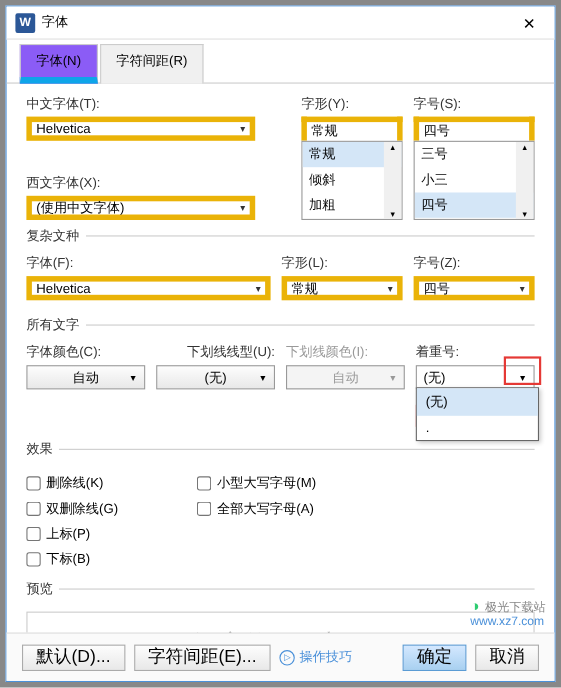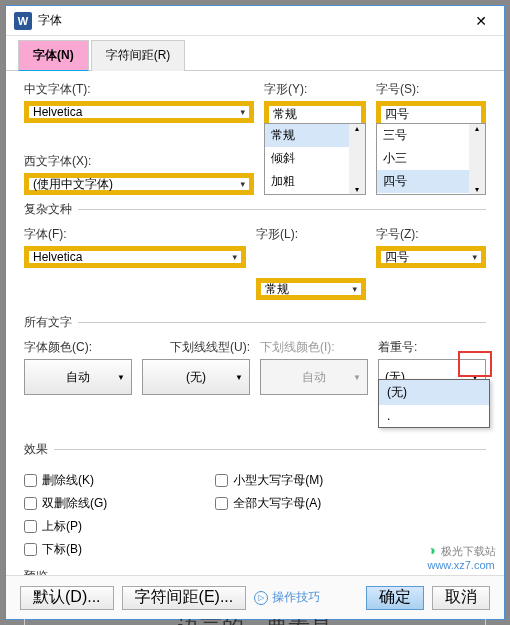--- a/index.html
+++ b/index.html
@@ -4,37 +4,37 @@
 <style>
 * { box-sizing: border-box; margin: 0; padding: 0; }
 body { font-family: "Microsoft YaHei", Arial, sans-serif; font-size: 12px; background: #888; padding: 5px; }
 .dialog { width: 500px; height: 615px; background: #fff; border: 1px solid #4a90d9; position: relative; }
 .titlebar { height: 30px; background: #fff; display: flex; align-items: center; padding: 0 8px; border-bottom: 1px solid #e0e0e0; }
 .titlebar .icon { width: 18px; height: 18px; background: #2b5797; color: #fff; display: flex; align-items: center; justify-content: center; font-size: 11px; font-weight: bold; border-radius: 2px; margin-right: 6px; }
 .titlebar .title { flex: 1; font-size: 12px; }
 .titlebar .close { width: 30px; height: 24px; text-align: center; font-size: 14px; line-height: 24px; cursor: pointer; }
 .tabs { display: flex; padding: 4px 12px 0 12px; border-bottom: 1px solid #ccc; }
 .tab { padding: 6px 14px; border: 1px solid #ccc; border-bottom: none; margin-right: 2px; margin-bottom: -1px; background: #f0f0f0; cursor: pointer; font-size: 12px; }
-.tab.active { background: #f9a8d4; border-bottom: 1px solid #0ea5e9; font-weight: bold; }
+.tab.active { background: #8b5cf6; border-bottom: 6px solid #0ea5e9; }
 .content { padding: 10px 18px; }
 .row { display: flex; gap: 10px; margin-bottom: 4px; }
 .col { display: flex; flex-direction: column; }
 .label { font-size: 12px; margin-bottom: 3px; color: #333; }
 .combo { height: 22px; border: 5px solid #eab308; background: #fff; display: flex; align-items: center; padding: 0 4px; position: relative; font-size: 12px; }
 .combo .arrow { position: absolute; right: 4px; font-size: 9px; color: #333; }
 .listbox { border: 1px solid #999; background: #fff; overflow-y: auto; font-size: 12px; }
 .listbox .item { padding: 3px 6px; }
 .listbox .item.selected { background: #d4e6f7; }
 fieldset { border: none; border-top: 1px solid #ccc; padding: 8px 0 4px 0; margin-top: 6px; }
 legend { font-size: 12px; padding-right: 6px; color: #333; }
-.dropdown-btn { height: 36px; border: 1px solid #999; background: linear-gradient(#fdfdfd,#e8e8e8); display: flex; align-items: center; justify-content: center; position: relative; font-size: 12px; cursor: pointer; }
+.dropdown-btn { height: 22px; border: 1px solid #999; background: linear-gradient(#fdfdfd,#e8e8e8); display: flex; align-items: center; justify-content: center; position: relative; font-size: 12px; cursor: pointer; }
 .dropdown-btn .arrow { position: absolute; right: 6px; font-size: 8px; }
 .dropdown-btn.disabled { color: #999; background: #f4f4f4; }
 .dropdown-btn.flat { background: #fff; }
-.checkbox-row { display: flex; gap: 108px; margin-top: 6px; }
+.checkbox-row { display: flex; gap: 72px; margin-top: 6px; }
 .checkbox-col { display: flex; flex-direction: column; gap: 6px; }
 .checkbox { display: flex; align-items: center; gap: 5px; font-size: 12px; }
 .checkbox input { width: 13px; height: 13px; }
 .preview-box { border: 1px solid #ccc; height: 60px; margin-top: 4px; display: flex; align-items: center; justify-content: center; font-size: 22px; font-family: serif; color: #333; }
 .footer { position: absolute; bottom: 0; left: 0; right: 0; height: 44px; border-top: 1px solid #ddd; display: flex; align-items: center; padding: 0 14px; gap: 8px; background: #fafafa; }
 .btn { height: 24px; padding: 0 12px; border: 1px solid #aaa; background: linear-gradient(#fdfdfd,#e8e8e8); font-size: 16px; cursor: pointer; display: flex; align-items: center; }
 .btn.primary { background: linear-gradient(#d4e8ff,#a8d0f0); border-color: #5a9bd4; }
 .tip-link { color: #4a90d9; font-size: 12px; cursor: pointer; display: flex; align-items: center; gap: 4px; }
 .tip-link .circ { width: 14px; height: 14px; border: 1px solid #4a90d9; border-radius: 50%; display: flex; align-items: center; justify-content: center; font-size: 8px; }
 .spacer { flex: 1; }
@@ -68,21 +68,21 @@
         <div class="combo">
           <span>Helvetica</span>
           <span class="arrow">▾</span>
         </div>
         <div class="label" style="margin-top:30px;">西文字体(X):</div>
         <div class="combo">
           <span>(使用中文字体)</span>
           <span class="arrow">▾</span>
         </div>
       </div>
-      <div class="col" style="width:102px;">
+      <div class="col" style="width:92px;margin-left:32px;">
         <div class="label">字形(Y):</div>
         <div class="combo" style="border-bottom:none;">
           <span>常规</span>
         </div>
         <div class="listbox" style="height:72px;position:relative;">
           <div class="item selected">常规</div>
           <div class="item">倾斜</div>
           <div class="item">加粗</div>
           <div style="position:absolute;right:0;top:0;width:16px;height:100%;background:#f0f0f0;display:flex;flex-direction:column;justify-content:space-between;align-items:center;font-size:8px;">
               <span>▴</span>
@@ -110,21 +110,21 @@
     <fieldset>
       <legend>复杂文种</legend>
       <div class="row">
         <div class="col" style="flex:1.2;">
           <div class="label">字体(F):</div>
           <div class="combo">
             <span>Helvetica</span>
             <span class="arrow">▾</span>
           </div>
         </div>
-        <div class="col" style="width:110px;gap:32px;">
+        <div class="col" style="width:110px;">
           <div class="label">字形(L):</div>
           <div class="combo">
             <span>常规</span>
             <span class="arrow">▾</span>
           </div>
         </div>
         <div class="col" style="width:110px;">
           <div class="label">字号(Z):</div>
           <div class="combo">
             <span>四号</span>

